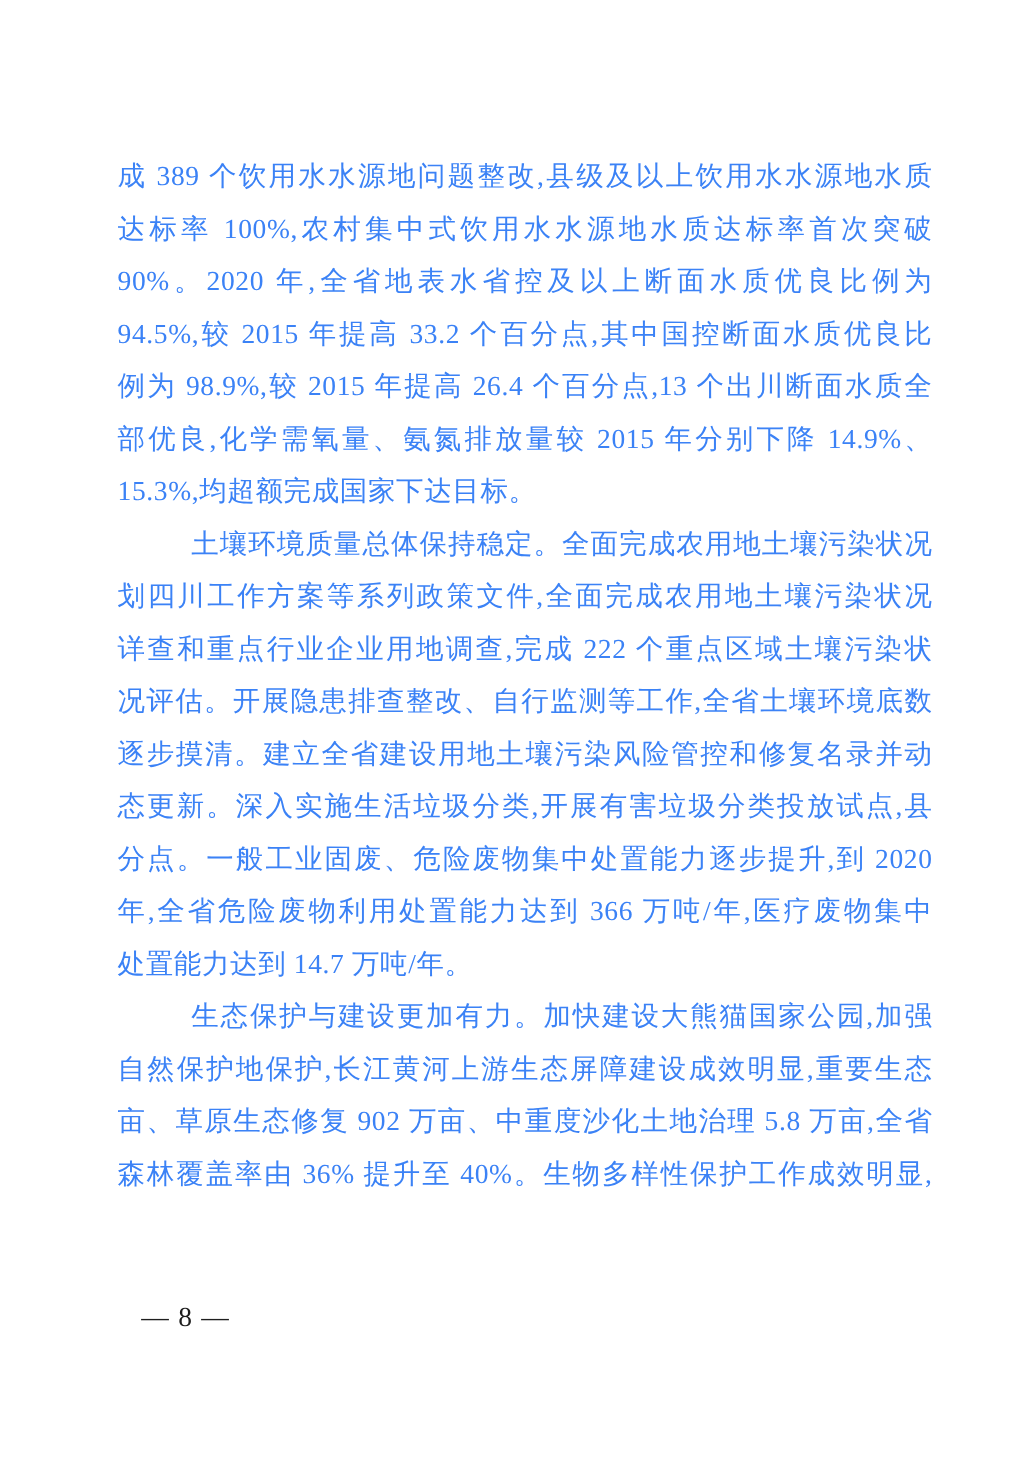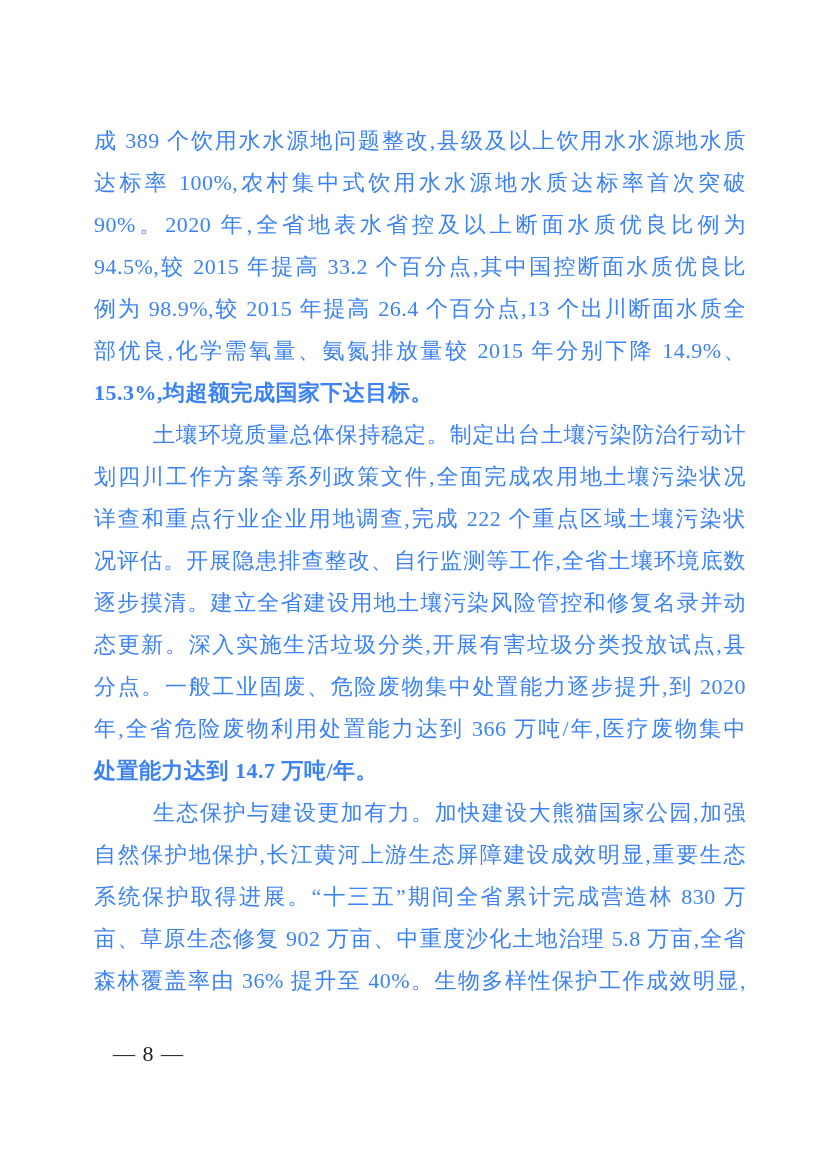--- a/index.html
+++ b/index.html
@@ -29,21 +29,20 @@
     text-align: justify;
     text-align-last: justify;
     letter-spacing: 0.5px;
     white-space: normal;
   }
   .doc-line.p-start {
     text-indent: 59px;
   }
   .doc-line.p-end {
     text-align-last: left;
-    font-weight: bold;
   }
   .page-footer {
     position: absolute;
     left: 113px;
     top: 1041px;
     font-size: 22px;
     color: #1e1e1e;
     letter-spacing: 1px;
   }
 </style>
@@ -58,35 +57,34 @@
       <div class="doc-line">成 389 个饮用水水源地问题整改,县级及以上饮用水水源地水质</div>
       <div class="doc-line">达标率 100%,农村集中式饮用水水源地水质达标率首次突破</div>
       <div class="doc-line">90%。2020 年,全省地表水省控及以上断面水质优良比例为</div>
       <div class="doc-line">94.5%,较 2015 年提高 33.2 个百分点,其中国控断面水质优良比</div>
       <div class="doc-line">例为 98.9%,较 2015 年提高 26.4 个百分点,13 个出川断面水质全</div>
       <div class="doc-line">部优良,化学需氧量、氨氮排放量较 2015 年分别下降 14.9%、</div>
       <div class="doc-line p-end">15.3%,均超额完成国家下达目标。</div>
     </section>
 
     <section>
-      <div class="doc-line p-start">土壤环境质量总体保持稳定。制定出台土壤污染防治行动计</div>
+      <div class="doc-line p-start">土壤环境质量总体保持稳定。全面完成农用地土壤污染状况</div>
       <div class="doc-line">划四川工作方案等系列政策文件,全面完成农用地土壤污染状况</div>
       <div class="doc-line">详查和重点行业企业用地调查,完成 222 个重点区域土壤污染状</div>
       <div class="doc-line">况评估。开展隐患排查整改、自行监测等工作,全省土壤环境底数</div>
       <div class="doc-line">逐步摸清。建立全省建设用地土壤污染风险管控和修复名录并动</div>
       <div class="doc-line">态更新。深入实施生活垃圾分类,开展有害垃圾分类投放试点,县</div>
       <div class="doc-line">分点。一般工业固废、危险废物集中处置能力逐步提升,到 2020</div>
       <div class="doc-line">年,全省危险废物利用处置能力达到 366 万吨/年,医疗废物集中</div>
       <div class="doc-line p-end">处置能力达到 14.7 万吨/年。</div>
     </section>
 
     <section>
       <div class="doc-line p-start">生态保护与建设更加有力。加快建设大熊猫国家公园,加强</div>
       <div class="doc-line">自然保护地保护,长江黄河上游生态屏障建设成效明显,重要生态</div>
-      <div class="doc-line">系统保护取得进展。“十三五”期间全省累计完成营造林 830 万</div>
       <div class="doc-line">亩、草原生态修复 902 万亩、中重度沙化土地治理 5.8 万亩,全省</div>
       <div class="doc-line">森林覆盖率由 36% 提升至 40%。生物多样性保护工作成效明显,</div>
     </section>
 
   </div>
 
   <div class="page-footer">— 8 —</div>
 
 </div>
 

